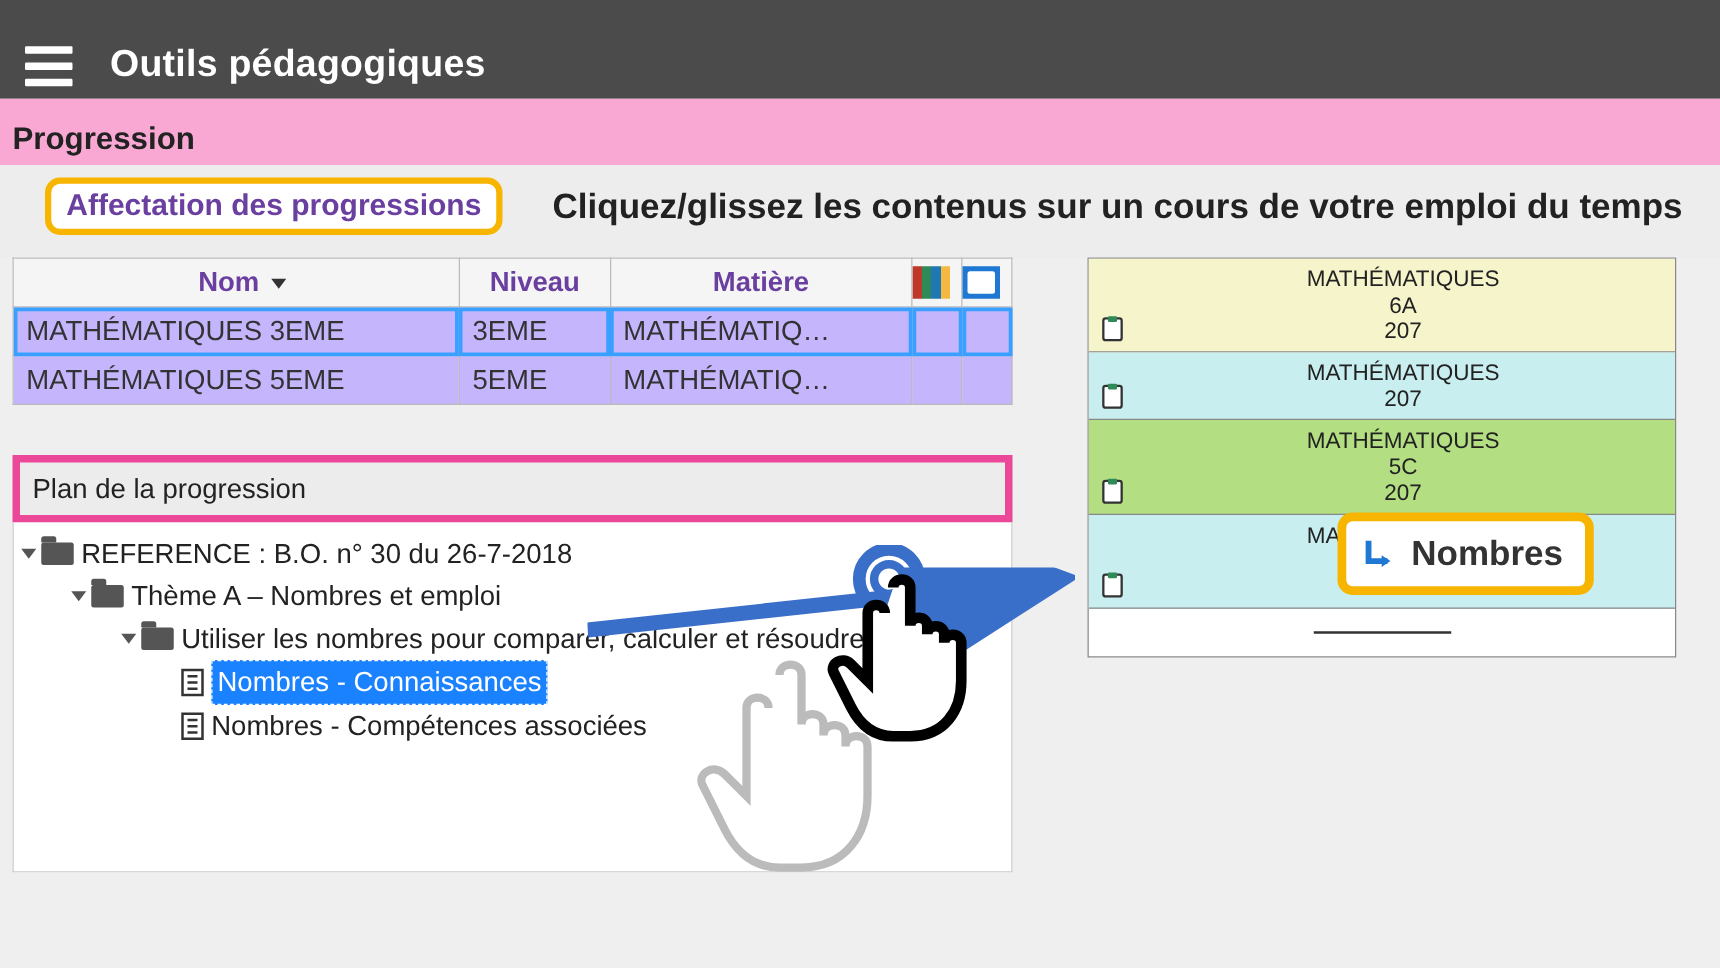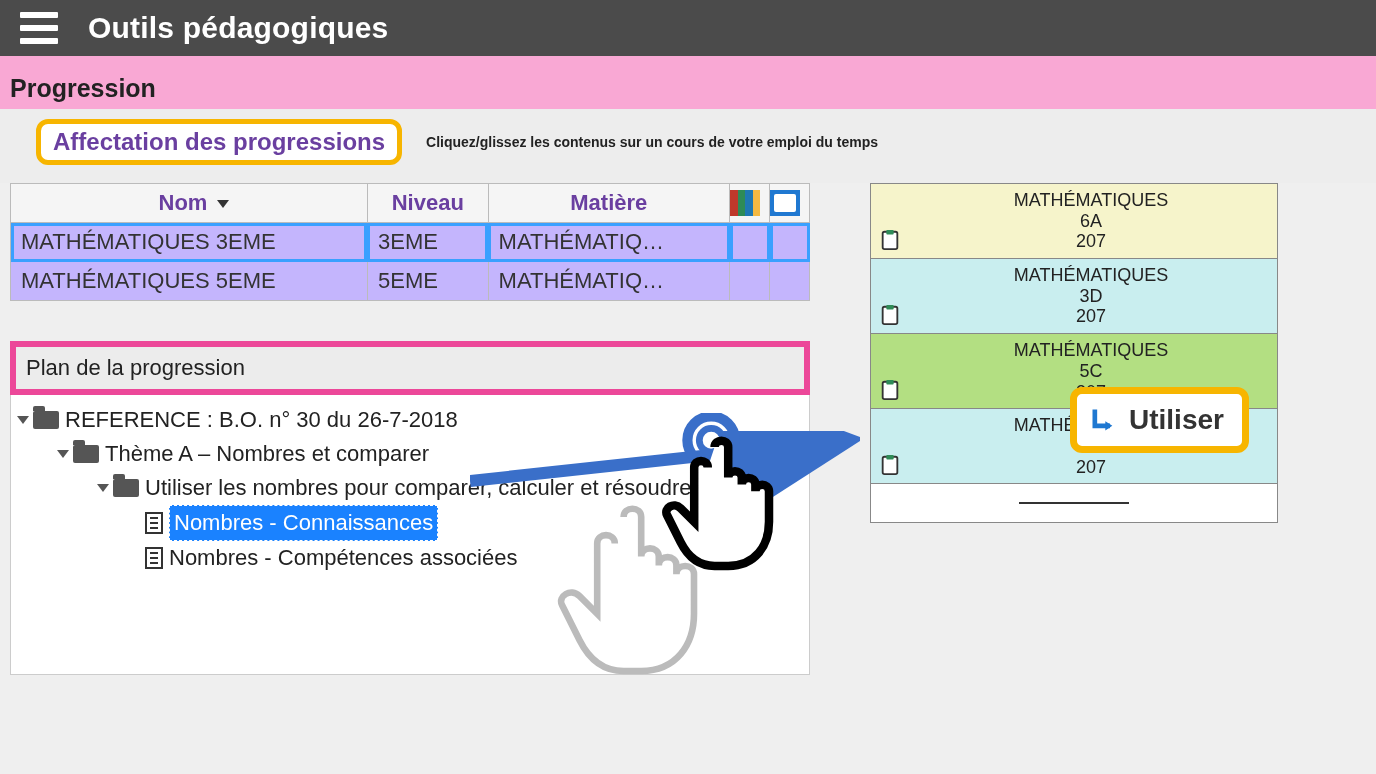--- a/index.html
+++ b/index.html
@@ -1,36 +1,36 @@
 <!DOCTYPE html>
 <html><head>
 <meta charset="utf-8">
 <style>
   * { box-sizing: border-box; margin: 0; padding: 0; }
   body { font-family: "Segoe UI", Arial, sans-serif; background: #efefef; color: #222; }
 
   
-  .header { background:#4b4b4b; color:#fff; display:flex; align-items:center; padding:10px 20px; height:56px; }
+  .header { background:#4b4b4b; color:#fff; display:flex; align-items:flex-end; padding:10px 20px; height:79px; }
   .hamburger { width:38px; height:32px; display:flex; flex-direction:column; justify-content:space-between; cursor:pointer; }
   .hamburger span { display:block; height:6px; background:#fff; border-radius:1px; }
   .app-title { font-size:30px; font-weight:700; margin-left:30px; letter-spacing:.2px; }
 
   
   .page-title { font-size:25px; font-weight:700; padding:18px 10px 6px 10px; background:#f9a8d4; }
 
   
   .strip { background:#ededed; display:flex; align-items:center; padding:10px 0 18px 10px; }
   .pill { display:inline-block; border:5px solid #f7b500; border-radius:12px; padding:4px 12px; background:#fff;margin-left:26px; }
   .pill-text { color:#6a3fa0; font-weight:700; font-size:24px; }
-  .help-text { margin-left:24px; font-size:14px; font-weight:600; color:#222; }
+  .help-text { margin-left:40px; font-size:28px; font-weight:600; color:#222; }
 
   
   .main { display:flex; padding:0 10px; gap:60px; }
   .left { width:800px; }
-  .right { width:408px; position:relative; }
+  .right { width:471px; position:relative; }
 
   
   table.progress { width:100%; border-collapse:collapse; background:#fafafa; }
   table.progress th { background:#f5f5f5; color:#6a3fa0; font-weight:700; font-size:22px; border:1px solid #bbb; padding:6px 10px; }
   table.progress th.icon-col { width:40px; padding:0; }
   table.progress th .sort::after { content:""; display:inline-block; border-left:6px solid transparent; border-right:6px solid transparent; border-top:8px solid #333; position:relative; left:10px; top:-2px;}
   table.progress td { font-size:22px; border:1px solid #bbb; padding:6px 10px; background:#c4b5fd; color:#333;}
   tr.selected td { outline:3px solid #3aa0ff; outline-offset:-3px; }
   .icon-books { width:30px; height:26px; background:linear-gradient(90deg,#bf392b 0 25%,#2e8b57 25% 50%,#1f78b4 50% 75%,#f5b942 75% 100%);}
   .icon-class { width:30px; height:26px; background:#1f78d1; position:relative; }
@@ -127,21 +127,21 @@
     <div class="plan-head">Plan de la progression</div>
     <div class="plan-body">
       <div class="node l1">
         <span class="tw"></span>
         <span class="fld"></span>
         <span>REFERENCE : B.O. n° 30 du 26-7-2018</span>
       </div>
       <div class="node l2">
         <span class="tw"></span>
         <span class="fld"></span>
-        <span>Thème A – Nombres et comparer</span>
+        <span>Thème A – Nombres et emploi</span>
       </div>
       <div class="node l3">
         <span class="tw"></span>
         <span class="fld"></span>
         <span>Utiliser les nombres pour comparer, calculer et résoudre d</span>
       </div>
       <div class="node l4">
         <span class="pg"></span>
         <span class="sel-leaf">Nombres - Connaissances</span>
       </div>
@@ -183,21 +183,20 @@
         <div>207</div>
       </div>
       <div class="card c-cyan">
         <span class="clip">
           <svg viewBox="0 0 24 24">
               <rect x="4" y="3" width="16" height="19" rx="2" fill="#fff" stroke="#333" stroke-width="2"></rect>
               <rect x="8" y="1" width="8" height="5" rx="1" fill="#2e8b57"></rect>
             </svg>
         </span>
         <div>MATHÉMATIQUES</div>
-        <div>3D</div>
         <div>207</div>
       </div>
       <div class="card c-green">
         <span class="clip">
           <svg viewBox="0 0 24 24">
               <rect x="4" y="3" width="16" height="19" rx="2" fill="#fff" stroke="#333" stroke-width="2"></rect>
               <rect x="8" y="1" width="8" height="5" rx="1" fill="#2e8b57"></rect>
             </svg>
         </span>
         <div>MATHÉMATIQUES</div>
@@ -218,16 +217,16 @@
       <div style="padding:4px 0;">
         <div class="divider"></div>
       </div>
     </div>
 
     <div class="affect-box">
       <svg class="affect-ico" viewBox="0 0 24 24">
         <path d="M5 3v14h13" fill="none" stroke="#1f78d1" stroke-width="4"></path>
         <path d="M14 13l6 4-6 4z" fill="#1f78d1"></path>
       </svg>
-      <span class="affect-txt">Utiliser</span>
+      <span class="affect-txt">Nombres</span>
     </div>
   </div>
 </div>
 
 </body></html>

